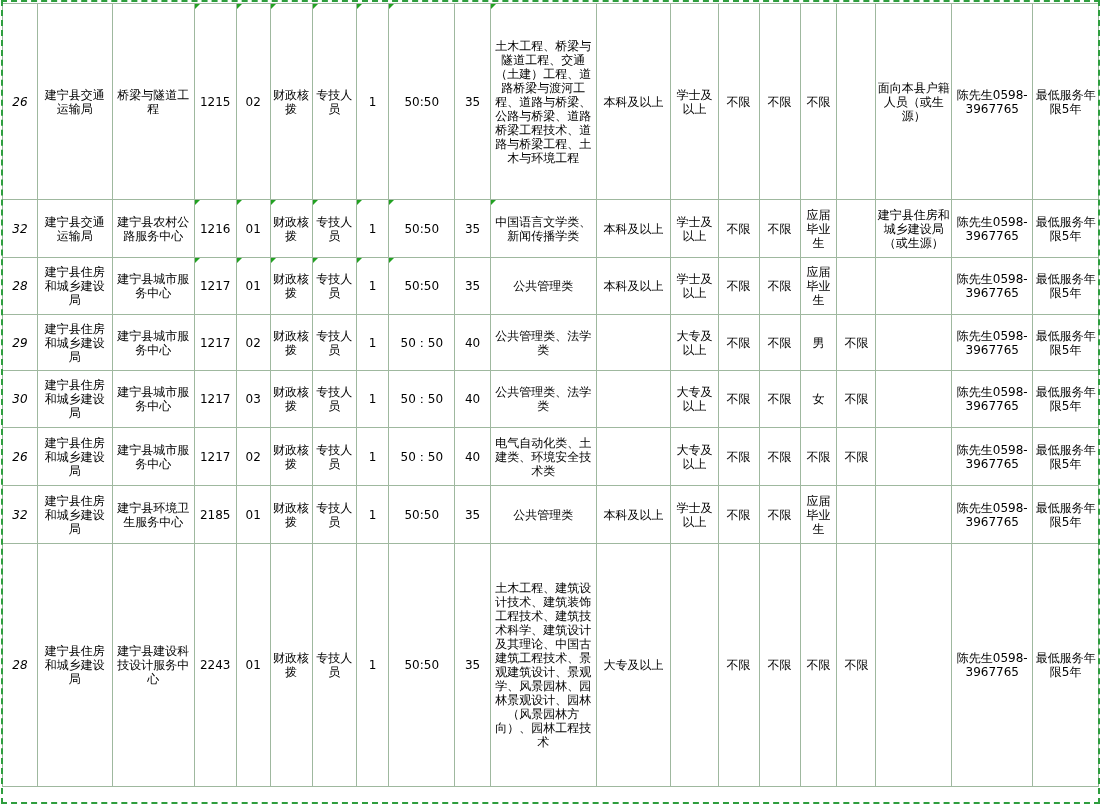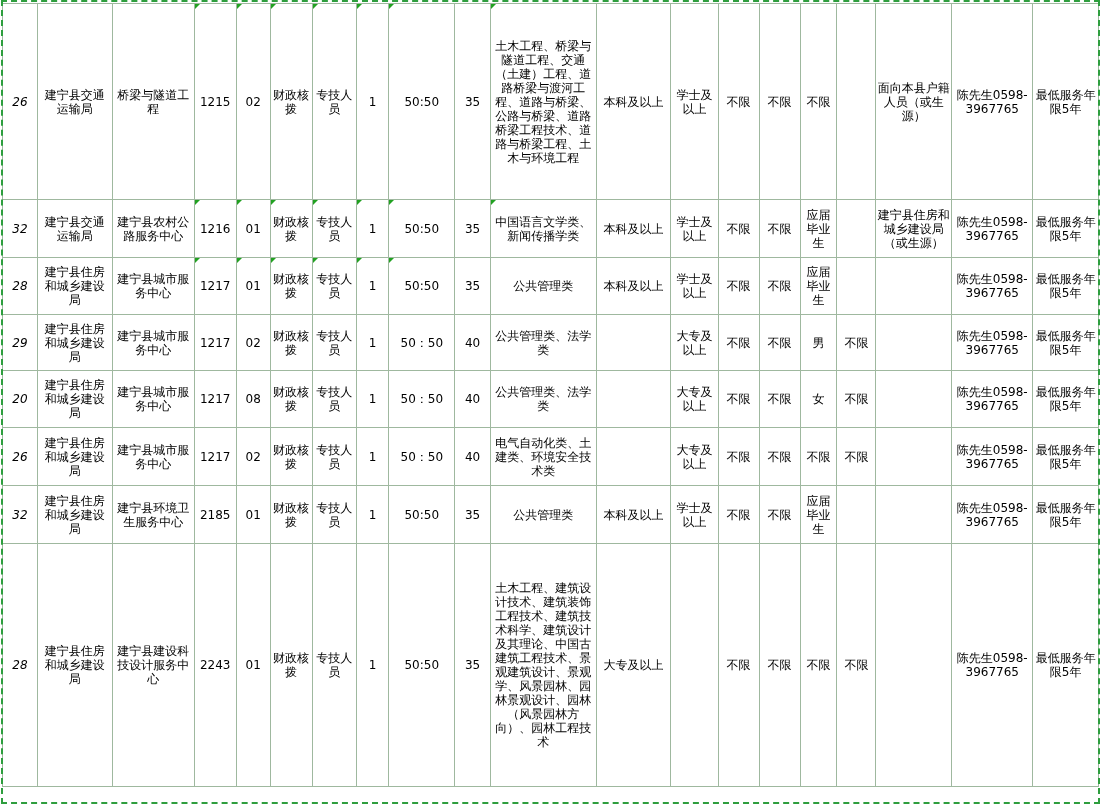--- a/index.html
+++ b/index.html
@@ -180,25 +180,25 @@
         <td>不限</td>
         <td>不限</td>
         <td>男</td>
         <td>不限</td>
         <td></td>
         <td>陈先生0598-3967765</td>
         <td>最低服务年限5年</td>
       </tr>
 
       <tr style="height:57px">
-        <td class="idx">20</td>
+        <td class="idx">30</td>
         <td class="wrapv">建宁县住房和城乡建设局</td>
         <td class="wrapv">建宁县城市服务中心</td>
         <td>1217</td>
-        <td>08</td>
+        <td>03</td>
         <td>财政核拨</td>
         <td>专技人员</td>
         <td>1</td>
         <td>50：50</td>
         <td>40</td>
         <td class="wrapv">公共管理类、法学类</td>
         <td></td>
         <td>大专及以上</td>
         <td>不限</td>
         <td>不限</td>

